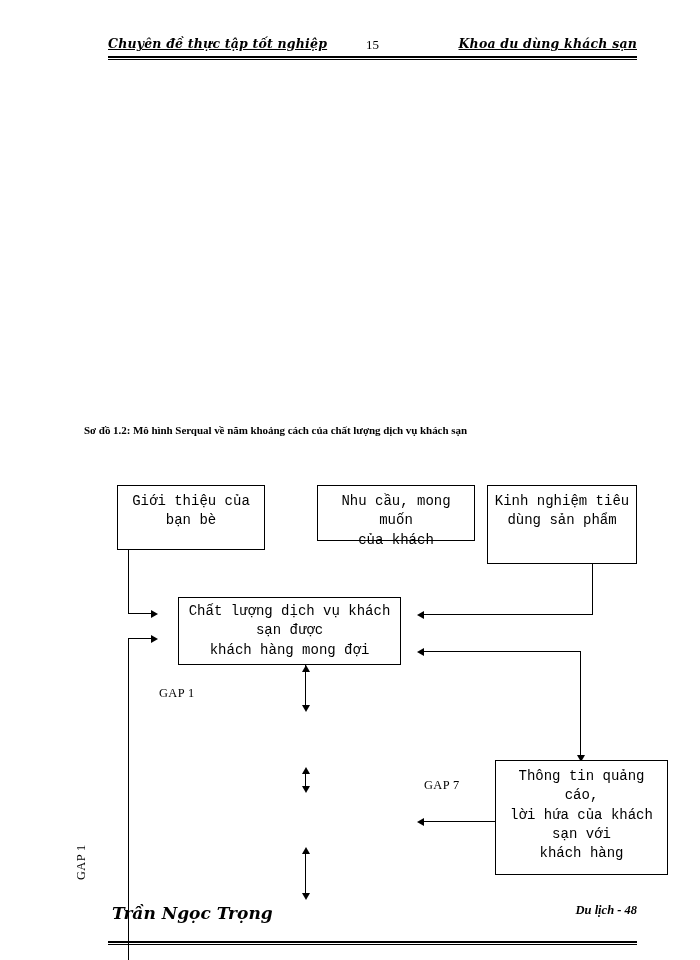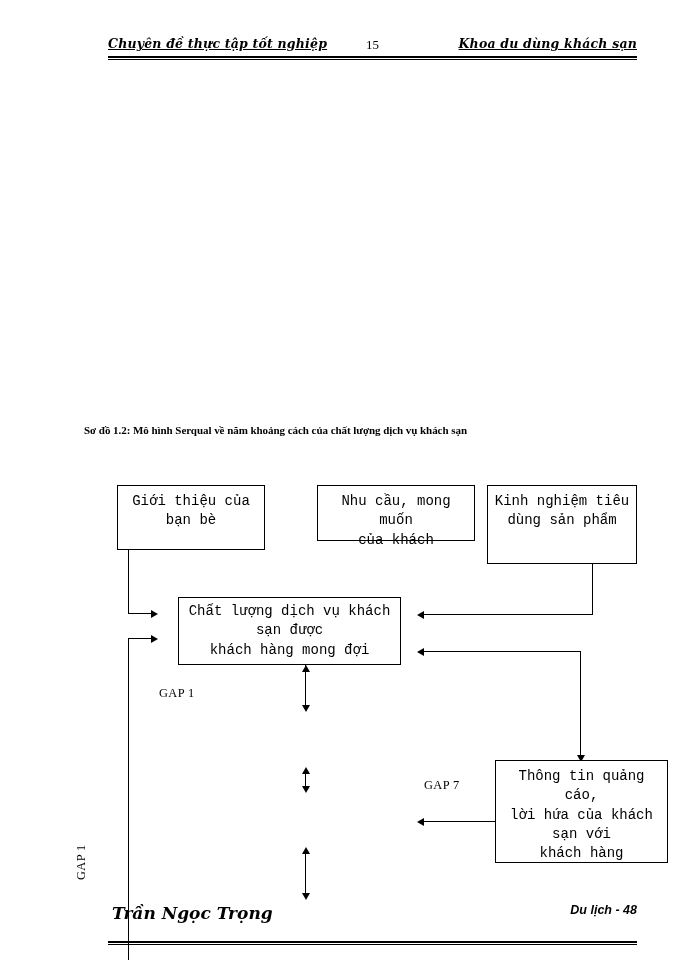--- a/index.html
+++ b/index.html
@@ -183,21 +183,21 @@
     font-family: "DejaVu Serif", serif;
     font-style: italic;
     font-weight: bold;
     font-size: 17px;
     white-space: nowrap;
   }
   .ftr-right {
     position: absolute;
     right: 63px;
     top: 903px;
-    font-family: Liberation Sans, sans-serif;
+    font-family: Liberation Serif, serif;
     font-style: italic;
     font-weight: bold;
     font-size: 12.5px;
     white-space: nowrap;
   }
 </style>
 </head>
 <body>
 
 <div class="page">
@@ -228,21 +228,21 @@
 dùng sản phẩm</div>
     </div>
 
     <div class="box centered" style="left:158px; top:597px; width:223px; height:68px;margin-left:20px;">
       <div class="inner">Chất lượng dịch vụ khách sạn được
 khách hàng mong đợi</div>
     </div>
 
 
 
-    <div class="box" style="left:495px; top:760px; width:173px; height:103px;">
+    <div class="box" style="left:495px; top:760px; width:173px; height:115px;">
       <div class="inner">Thông tin quảng cáo,
 lời hứa của khách sạn với
 khách hàng</div>
     </div>
 
     <div class="gap-label" style="left:159px; top:686px;">GAP 1</div>
 
     <div class="gap-label" style="left:424px; top:778px;">GAP 7</div>
 
     <div class="gap-label vertical" style="left:89px; top:865px;">GAP 1</div>

